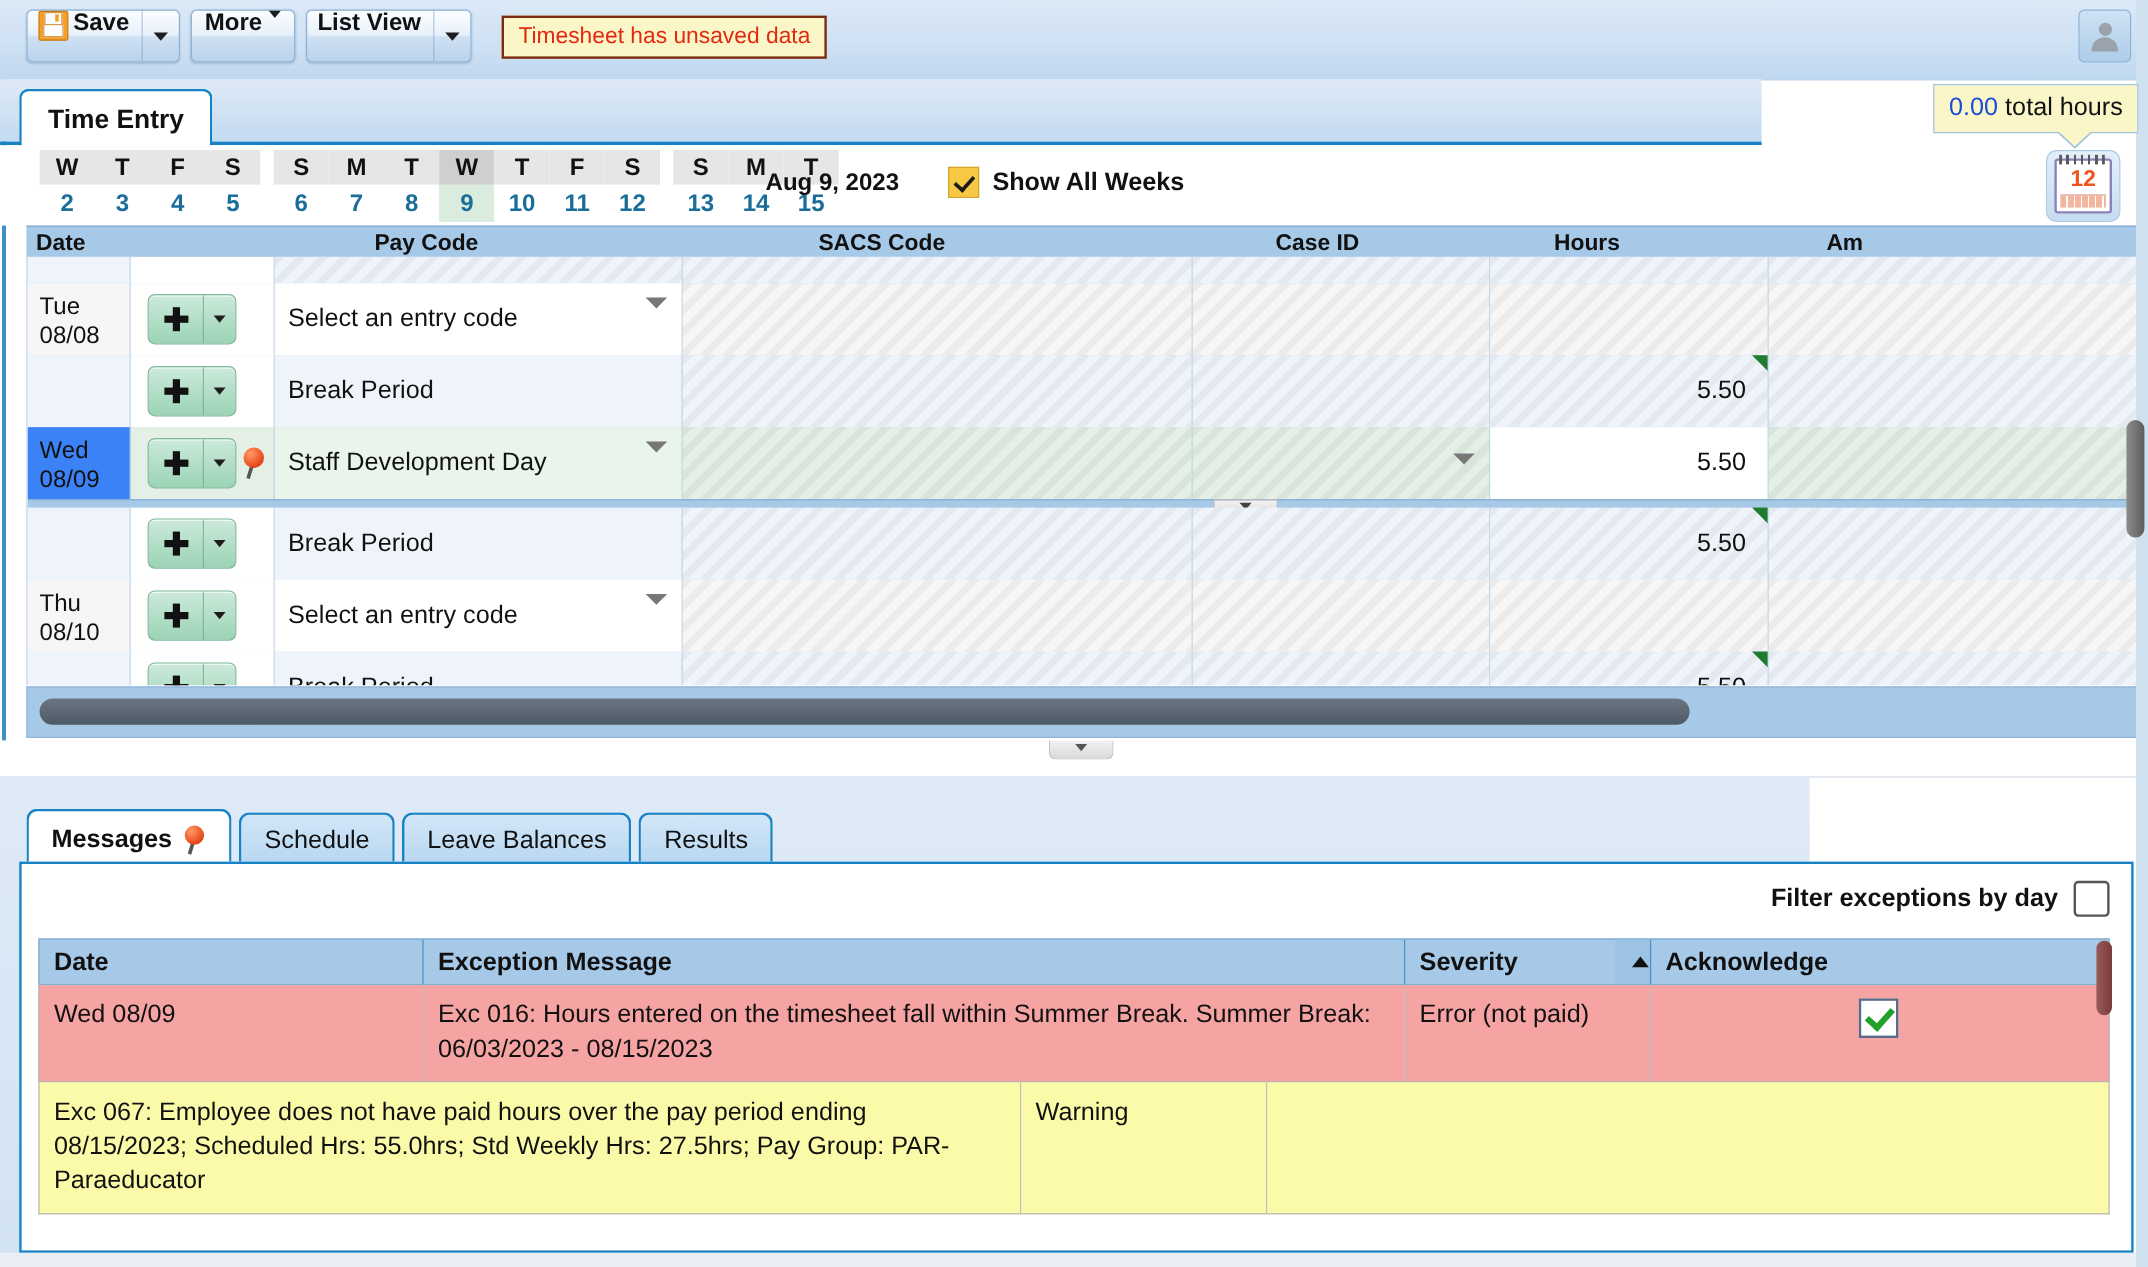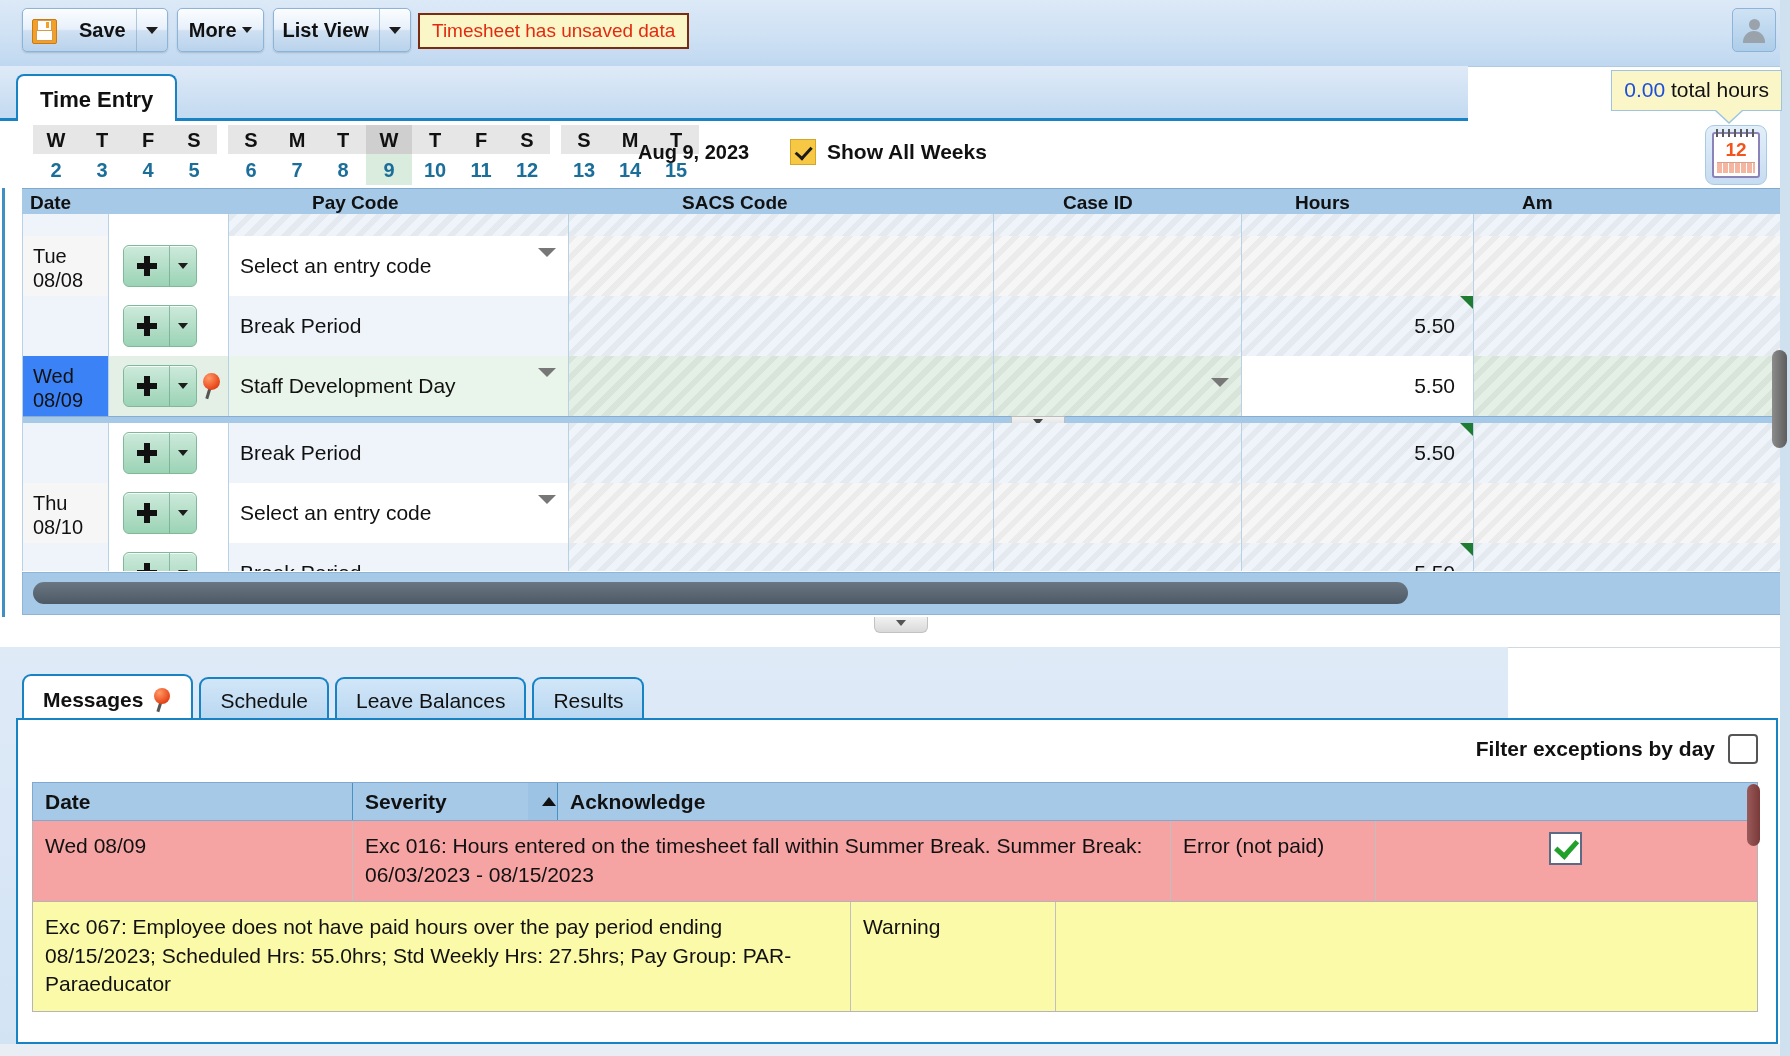--- a/index.html
+++ b/index.html
@@ -18,27 +18,27 @@
     border-bottom:1px solid #aecbe6;
   }
   .toolbar-inner{position:absolute;left:22px;top:8px;display:flex;align-items:center;gap:9px;}
   .btn{
     display:flex;align-items:center;height:42px;
     background:linear-gradient(to bottom,#fbfdff 0%,#e7f0fa 48%,#cfe0f2 52%,#b9d3ec 100%);
     border:1px solid #8cb4d8;border-radius:5px;
     box-shadow:0 1px 2px rgba(0,0,0,.16), inset 0 1px 0 rgba(255,255,255,.85);
     cursor:pointer;
   }
-  .btn-main{display:flex;align-items:center;gap:24px;padding:0 10px 0 9px;height:100%;}
+  .btn-main{display:flex;gap:6px;padding:0 10px 0 9px;height:100%;}
   .btn-label{font-size:20px;font-weight:bold;color:#111;white-space:nowrap;line-height:1;}
   .btn-sep{width:1px;height:100%;background:rgba(120,160,195,.55);}
   .btn-arrow{padding:0 9px;height:100%;display:flex;align-items:center;}
   .caret-dn{width:0;height:0;border-left:6px solid transparent;border-right:6px solid transparent;border-top:7px solid #1d1d1d;}
   .caret-sm{width:0;height:0;border-left:5px solid transparent;border-right:5px solid transparent;border-top:6px solid #1d1d1d;}
-  .btn-inline{display:flex;align-items:center;gap:5px;padding:0 11px;height:100%;}
+  .btn-inline{display:flex;gap:5px;padding:0 11px;height:100%;}
 
   .save-icon{width:23px;height:23px;position:relative;flex:0 0 auto;}
   .save-icon .body{position:absolute;left:0;top:0;width:23px;height:23px;background:#f3a02a;border:1px solid #c97a12;border-radius:2px;}
   .save-icon .shutter{position:absolute;left:5px;top:1px;width:13px;height:9px;background:#fdfdfd;border:1px solid #d79a4a;}
   .save-icon .shutter:after{content:"";position:absolute;right:2px;top:1px;width:3px;height:6px;background:#f3a02a;}
   .save-icon .label{position:absolute;left:4px;bottom:1px;width:15px;height:9px;background:#fefefe;border:1px solid #d79a4a;}
 
   .unsaved{
     position:absolute;left:418px;top:13px;
     background:#fbf6c8;border:2px solid #7a2b10;
@@ -587,20 +587,21 @@
 
     <div class="btmcontent">
       <div class="filterbar">
         <span>Filter exceptions by day</span>
         <div class="chk-empty"></div>
       </div>
 
       <div class="exc-table">
         <div class="exc-head">
           <div class="hcell e-date">Date</div>
+          <div class="hcell e-msg">Exception Message</div>
           <div class="hcell e-sev">Severity</div>
           <div class="hcell e-sort">
               <div class="sort-up"></div>
             </div>
           <div class="hcell e-ack">Acknowledge</div>
         </div>
         <div id="excrows">
             <div class="exc-row err">
               <div class="rcell r-date">Wed 08/09</div>
               <div class="rcell r-msg">Exc 016: Hours entered on the timesheet fall within Summer Break. Summer Break: 06/03/2023 - 08/15/2023</div>

